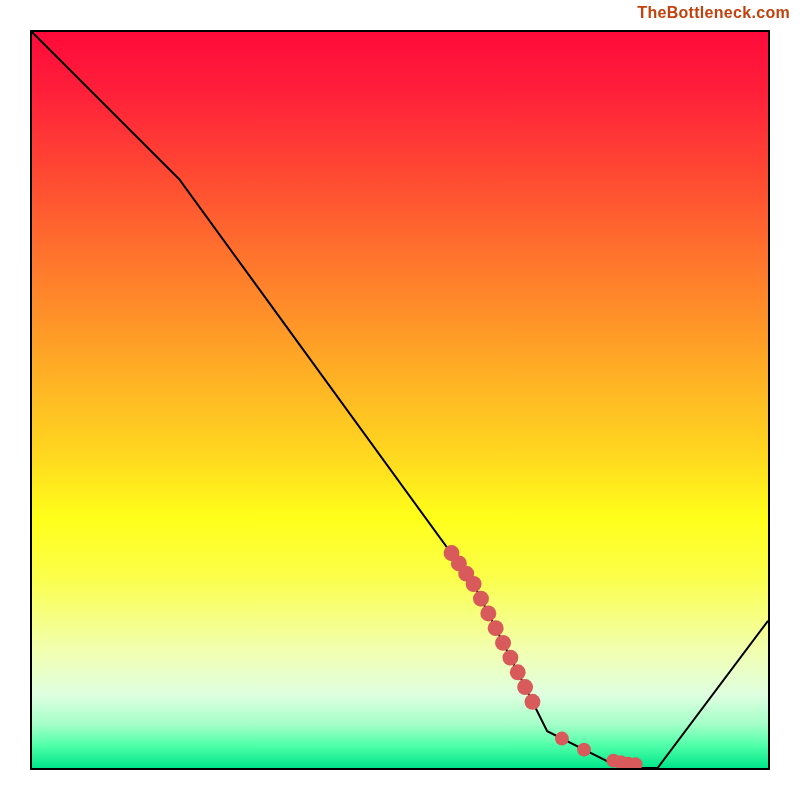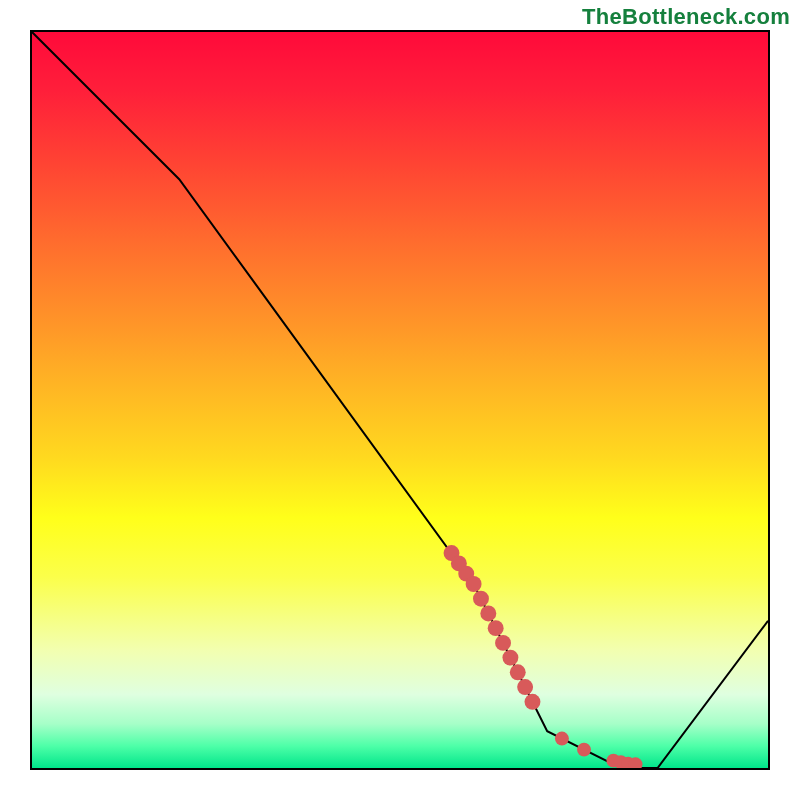--- a/index.html
+++ b/index.html
@@ -13,23 +13,23 @@
   }
   .container {
     position: relative;
     width: 800px;
     height: 800px;
   }
   .watermark {
     position: absolute;
     top: 4px;
     right: 10px;
-    font-size: 22px;
+    font-size: 16px;
     font-weight: bold;
-    color: #15803d;
+    color: #c2410c;
     letter-spacing: 0.3px;
     z-index: 10;
   }
   .plot-area {
     position: absolute;
     left: 30px;
     top: 30px;
     width: 740px;
     height: 740px;
     box-sizing: border-box;

